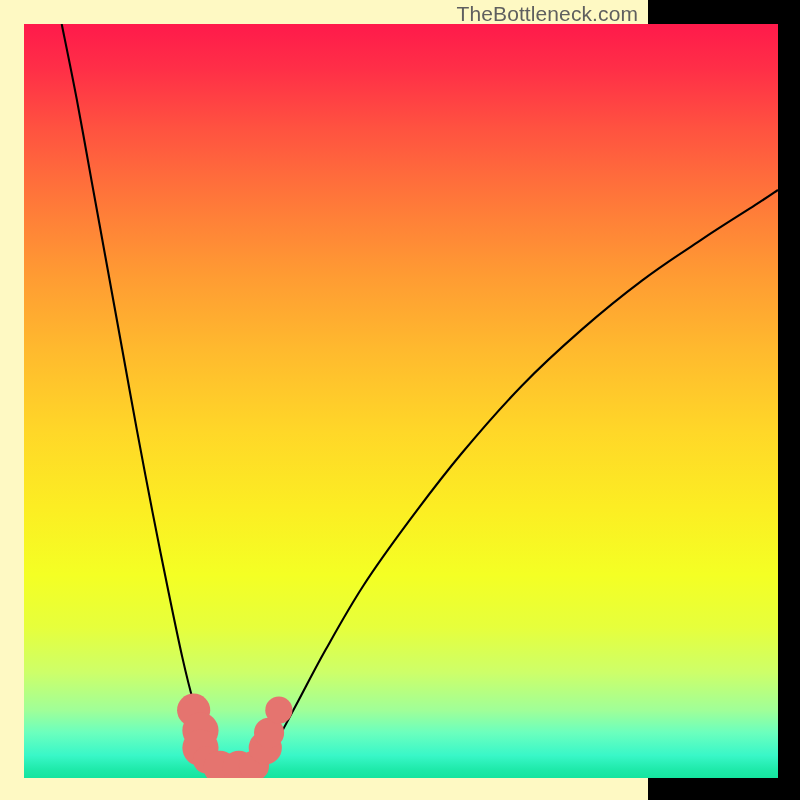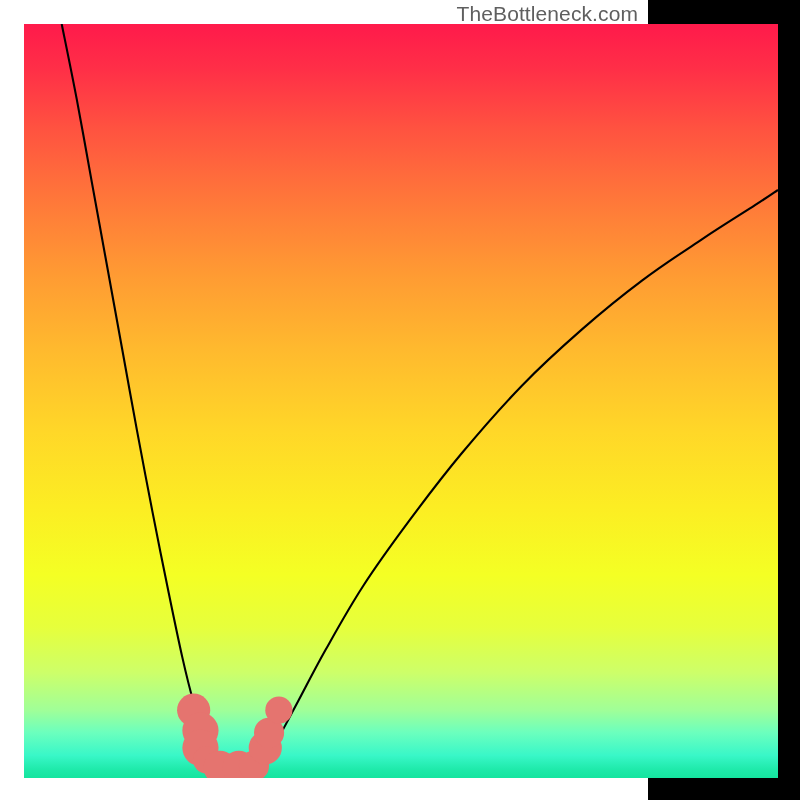--- a/index.html
+++ b/index.html
@@ -10,21 +10,21 @@
     overflow: hidden;
     background: #000;
     font-family: Arial, Helvetica, sans-serif;
   }
   .frame {
     position: absolute;
     left: 0;
     top: 0;
     width: 648px;
     height: 800px;
-    background: #ffffff;
+    background: #fef9c3;
   }
   .plot {
     position: absolute;
     left: 24px;
     top: 24px;
     width: 754px;
     height: 754px;
     background: linear-gradient(
       to bottom,
       #ff1a4b 0%,

